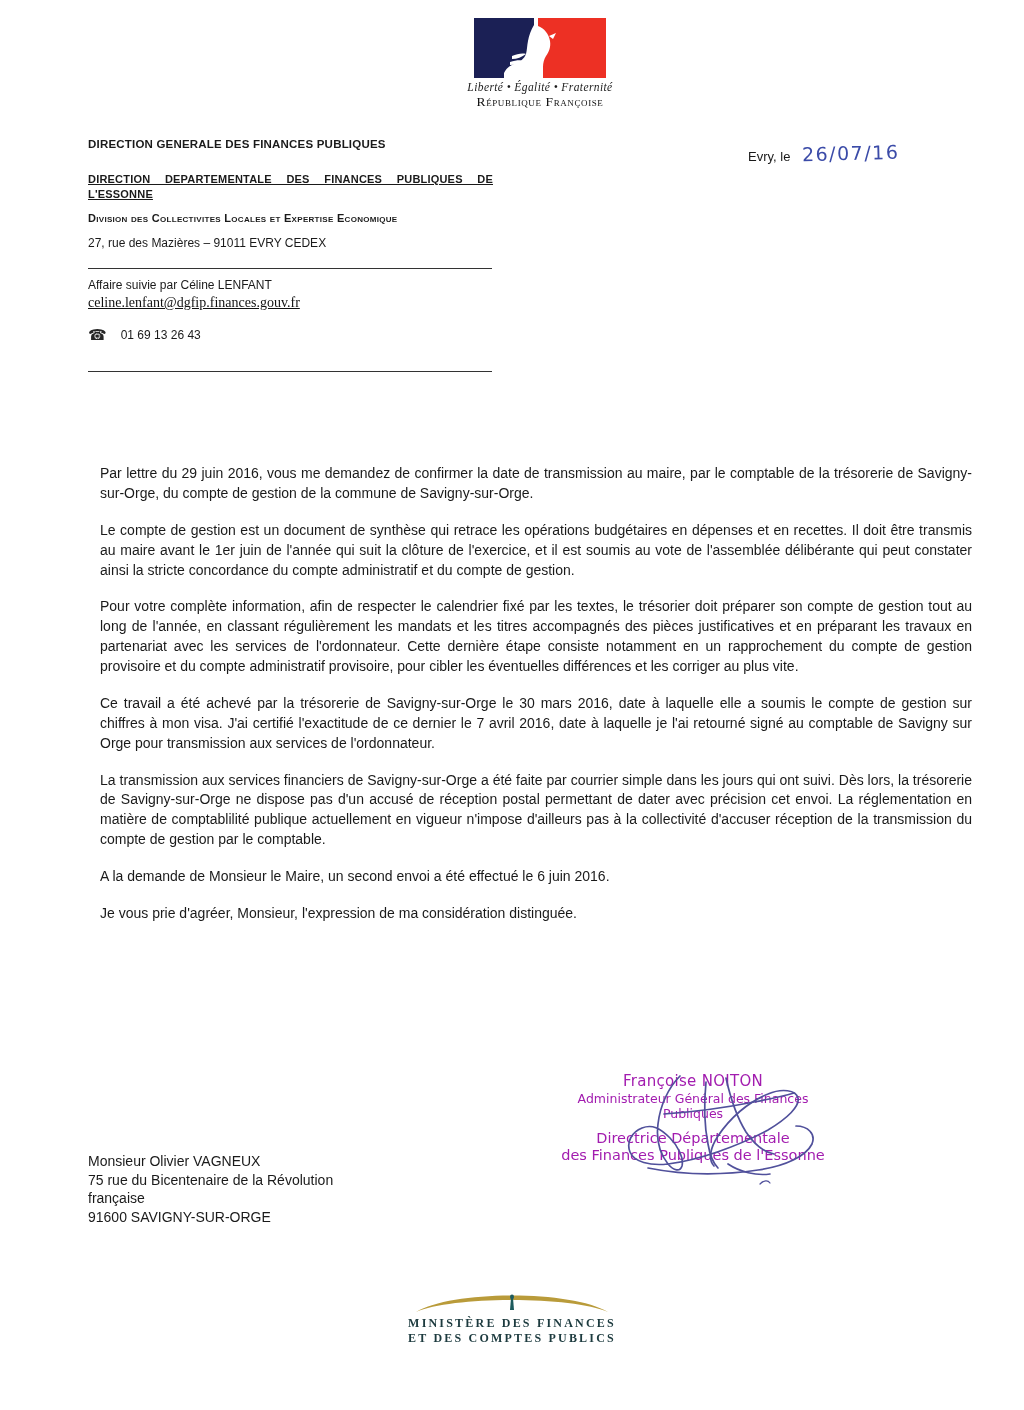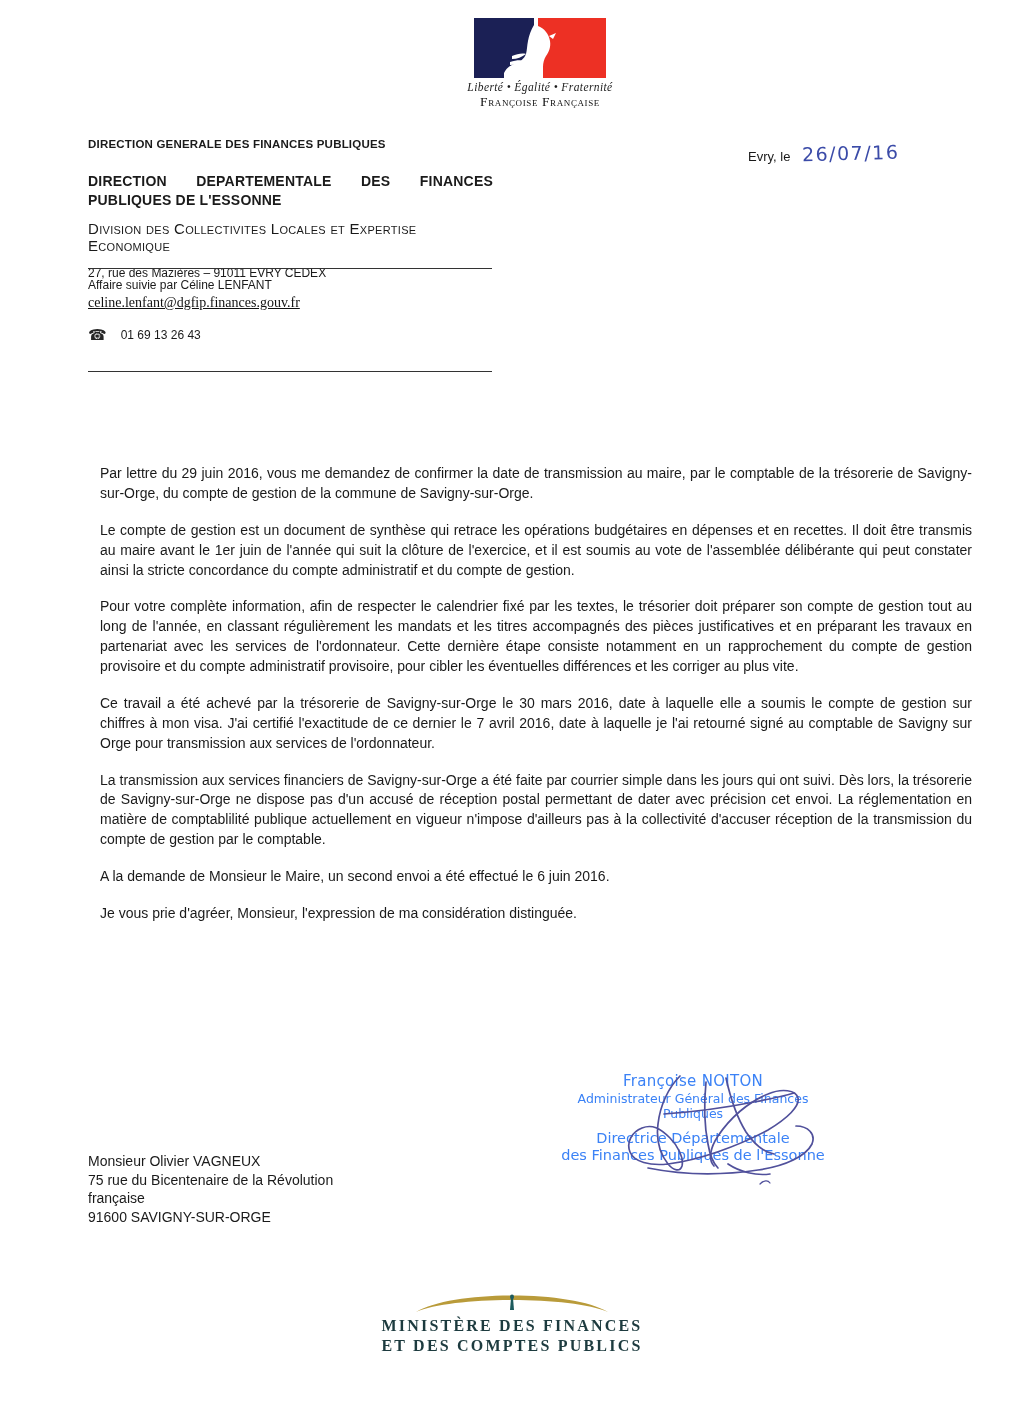--- a/index.html
+++ b/index.html
@@ -73,31 +73,32 @@
     width: 405px;
   }
   .lh-line1 {
     font-size: 11.5px;
     font-weight: bold;
     letter-spacing: 0.2px;
     color: #1a1a1a;
     margin-bottom: 22px;
   }
   .lh-line2 {
-    font-size: 14px;
+    font-size: 11px;
     font-weight: bold;
     letter-spacing: 0.2px;
     color: #1a1a1a;
     text-align: justify;
     line-height: 1.35;
     margin-bottom: 10px;
+    text-decoration: underline;
   }
   .lh-line3 {
-    font-size: 15px;
-    font-weight: normal;
+    font-size: 11px;
+    font-weight: bold;
     font-variant: small-caps;
     letter-spacing: 0.3px;
     color: #1a1a1a;
     margin-bottom: 12px;
   }
   .lh-addr {
     font-size: 12px;
     color: #1a1a1a;
   }
 
@@ -190,21 +191,21 @@
   #signature-block {
     position: absolute;
     left: 548px;
     top: 1072px;
     width: 290px;
     height: 120px;
   }
   .sig-text {
     text-align: center;
     font-family: "DejaVu Sans", sans-serif;
-    color: #3b82f6;
+    color: #a21caf;
     position: relative;
     z-index: 1;
   }
   .sig-name {
     font-size: 15px;
     letter-spacing: 0.3px;
   }
   .sig-role1 {
     font-size: 12.5px;
     margin-top: 1px;
@@ -246,21 +247,21 @@
     text-align: center;
   }
   .footer-mark {
     width: 200px;
     height: 26px;
     margin: 0 auto 2px auto;
     position: relative;
   }
   .footer-text {
     font-family: "Liberation Serif", serif;
-    font-size: 16px;
+    font-size: 12px;
     font-weight: bold;
     letter-spacing: 2.2px;
     color: #1d3b3f;
     line-height: 1.25;
   }
 </style>
 </head>
 <body>
 
 <div id="republic-logo">
@@ -270,21 +271,21 @@
     <svg class="marianne-face" viewBox="0 0 62 60">
       <path d="M30 0 L30 7 C27 12 25 17 24 23 C23 28 23 32 22 36 C20 41 16 44 10 46 C5 48 2 51 0 55 L0 60 L62 60 L62 0 Z" fill="#ffffff"></path>
       <path d="M34 8 C40 10 45 16 46 23 C47 29 45 34 42 38 C40 41 39 45 39 49 L39 60 L62 60 L62 0 L34 0 Z" fill="#ed3024"></path>
       <path d="M34 9 C39 11 43 17 44 23 C45 29 43 34 40 38 C38 41 37 45 37 49 L37 60 L30 60 L30 40 C28 33 29 22 31 15 Z" fill="#ffffff"></path>
       <path d="M45 18 L52 15 L49 21 Z" fill="#ffffff"></path>
       <path d="M8 38 C13 36 18 35 22 36 C18 39 13 41 8 41 Z" fill="#ffffff"></path>
       <path d="M6 44 C12 42 17 42 21 43 C16 46 11 47 6 47 Z" fill="#ffffff"></path>
     </svg>
   </div>
   <div class="motto">Liberté • Égalité • Fraternité</div>
-  <div class="rep-francaise">Françoise Française</div>
+  <div class="rep-francaise">République Françoise</div>
 </div>
 
 <div id="letterhead">
   <div class="lh-line1">DIRECTION GENERALE DES FINANCES PUBLIQUES</div>
   <div class="lh-line2">DIRECTION DEPARTEMENTALE DES FINANCES PUBLIQUES DE L'ESSONNE</div>
   <div class="lh-line3">Division des Collectivites Locales et Expertise Economique</div>
   <div class="lh-addr">27, rue des Mazières – 91011 EVRY CEDEX</div>
 </div>
 
 <div class="hrule" id="rule-top"></div>

